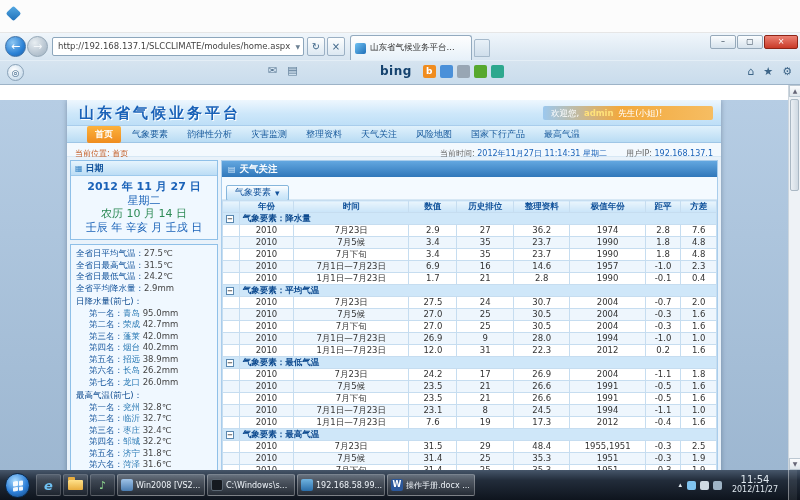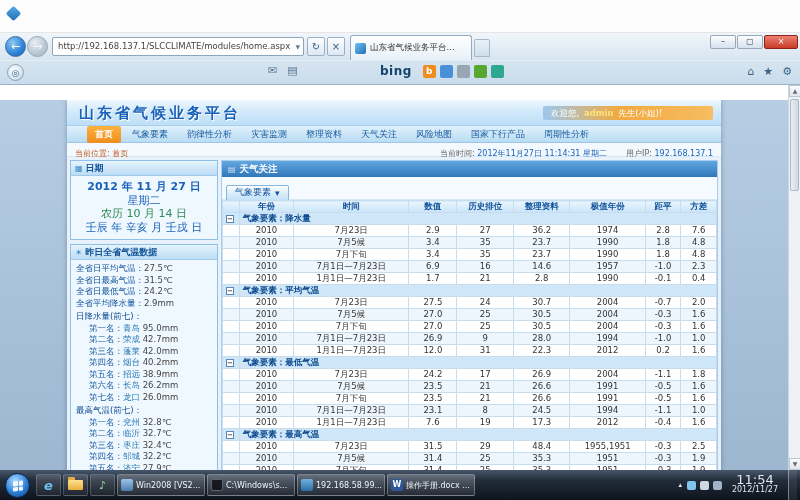--- a/index.html
+++ b/index.html
@@ -145,21 +145,21 @@
   .ticon { width:12px; height:12px; border-radius:2px; flex:none; font-size:8px; color:#fff;
            text-align:center; line-height:12px; font-weight:bold; }
   .ticon.vm { background:linear-gradient(#9fc3e8,#4a7cb0); }
   .ticon.cmd { background:#15191f; border:1px solid #5a6672; }
   .ticon.remote { background:linear-gradient(#6fb3e0,#2a6da8); }
   .ticon.word { background:#2b579a; }
   .tray { margin-left:auto; display:flex; align-items:center; gap:5px; padding-right:3px; color:#dfe7ee; }
   .tray-up { font-size:7px; cursor:pointer; }
   .tray-ico { width:9px; height:9px; border-radius:2px; cursor:pointer; }
   .clock { text-align:center; line-height:10px; font-size:8px; padding:0 5px; cursor:default; }
-  .clock .t { font-size:13px; }
+  .clock .t { font-size:10px; }
   .show-desktop { width:9px; height:30px; border-left:1px solid rgba(255,255,255,.4); background:rgba(255,255,255,.07); cursor:pointer; }
 </style>
 </head>
 <body>
 
 <div class="screen">
 
   <div class="top-strip">
     <div class="vm-glyph"></div>
   </div>
@@ -223,21 +223,21 @@
 
       <div class="nav">
           <div class="nav-item active">首页</div>
           <div class="nav-item">气象要素</div>
           <div class="nav-item">韵律性分析</div>
           <div class="nav-item">灾害监测</div>
           <div class="nav-item">整理资料</div>
           <div class="nav-item">天气关注</div>
           <div class="nav-item">风险地图</div>
           <div class="nav-item">国家下行产品</div>
-          <div class="nav-item">周期性分析</div>
+          <div class="nav-item">最高气温</div>
         </div>
 
       <div class="crumb">
         <span class="crumb-left">当前位置: 首页</span>
         <span class="crumb-right">
           <span>当前时间:</span>
           <span class="hl">2012年11月27日 11:14:31 星期二</span>
           <span class="gap"></span>
           <span>用户IP:</span>
           <span class="hl">192.168.137.1</span>
@@ -252,42 +252,39 @@
               <span class="ico">▦</span><span>日期</span>
             </div>
             <div class="date-body">
                 <div class="date-l1">2012 年 11 月 27 日</div>
                 <div class="date-l2">星期二</div>
                 <div class="date-l3">农历 10 月 14 日</div>
                 <div class="date-l4">壬辰 年 辛亥 月 壬戌 日</div>
               </div>
           </div>
           <div class="panel" style="flex:1">
-            <div class="panel-h">
-              <span class="ico">☀</span><span>昨日全省气温数据</span>
-            </div>
             <div class="wx-body">
                 <div class="wx-line"><span class="lbl">全省日平均气温：</span><span class="val">27.5℃</span></div>
                 <div class="wx-line"><span class="lbl">全省日最高气温：</span><span class="val">31.5℃</span></div>
                 <div class="wx-line"><span class="lbl">全省日最低气温：</span><span class="val">24.2℃</span></div>
                 <div class="wx-line"><span class="lbl">全省平均降水量：</span><span class="val">2.9mm</span></div>
                 <div class="wx-sec">日降水量(前七)：</div>
                 <div class="wx-entry"><span class="rank">第一名：</span><span class="st">青岛 </span><span class="val">95.0mm</span></div>
                 <div class="wx-entry"><span class="rank">第二名：</span><span class="st">荣成 </span><span class="val">42.7mm</span></div>
                 <div class="wx-entry"><span class="rank">第三名：</span><span class="st">蓬莱 </span><span class="val">42.0mm</span></div>
                 <div class="wx-entry"><span class="rank">第四名：</span><span class="st">烟台 </span><span class="val">40.2mm</span></div>
                 <div class="wx-entry"><span class="rank">第五名：</span><span class="st">招远 </span><span class="val">38.9mm</span></div>
                 <div class="wx-entry"><span class="rank">第六名：</span><span class="st">长岛 </span><span class="val">26.2mm</span></div>
                 <div class="wx-entry"><span class="rank">第七名：</span><span class="st">龙口 </span><span class="val">26.0mm</span></div>
                 <div class="wx-sec">最高气温(前七)：</div>
                 <div class="wx-entry"><span class="rank">第一名：</span><span class="st">兖州 </span><span class="val">32.8℃</span></div>
                 <div class="wx-entry"><span class="rank">第二名：</span><span class="st">临沂 </span><span class="val">32.7℃</span></div>
                 <div class="wx-entry"><span class="rank">第三名：</span><span class="st">枣庄 </span><span class="val">32.4℃</span></div>
                 <div class="wx-entry"><span class="rank">第四名：</span><span class="st">邹城 </span><span class="val">32.2℃</span></div>
-                <div class="wx-entry"><span class="rank">第五名：</span><span class="st">济宁 </span><span class="val">27.9℃</span></div>
+                <div class="wx-entry"><span class="rank">第五名：</span><span class="st">济宁 </span><span class="val">31.8℃</span></div>
                 <div class="wx-entry"><span class="rank">第六名：</span><span class="st">菏泽 </span><span class="val">31.6℃</span></div>
               </div>
           </div>
         </div>
 
         <div class="main">
           <div class="main-h">
             <span class="ico">▤</span><span>天气关注</span>
           </div>
           <div class="toolbar">

